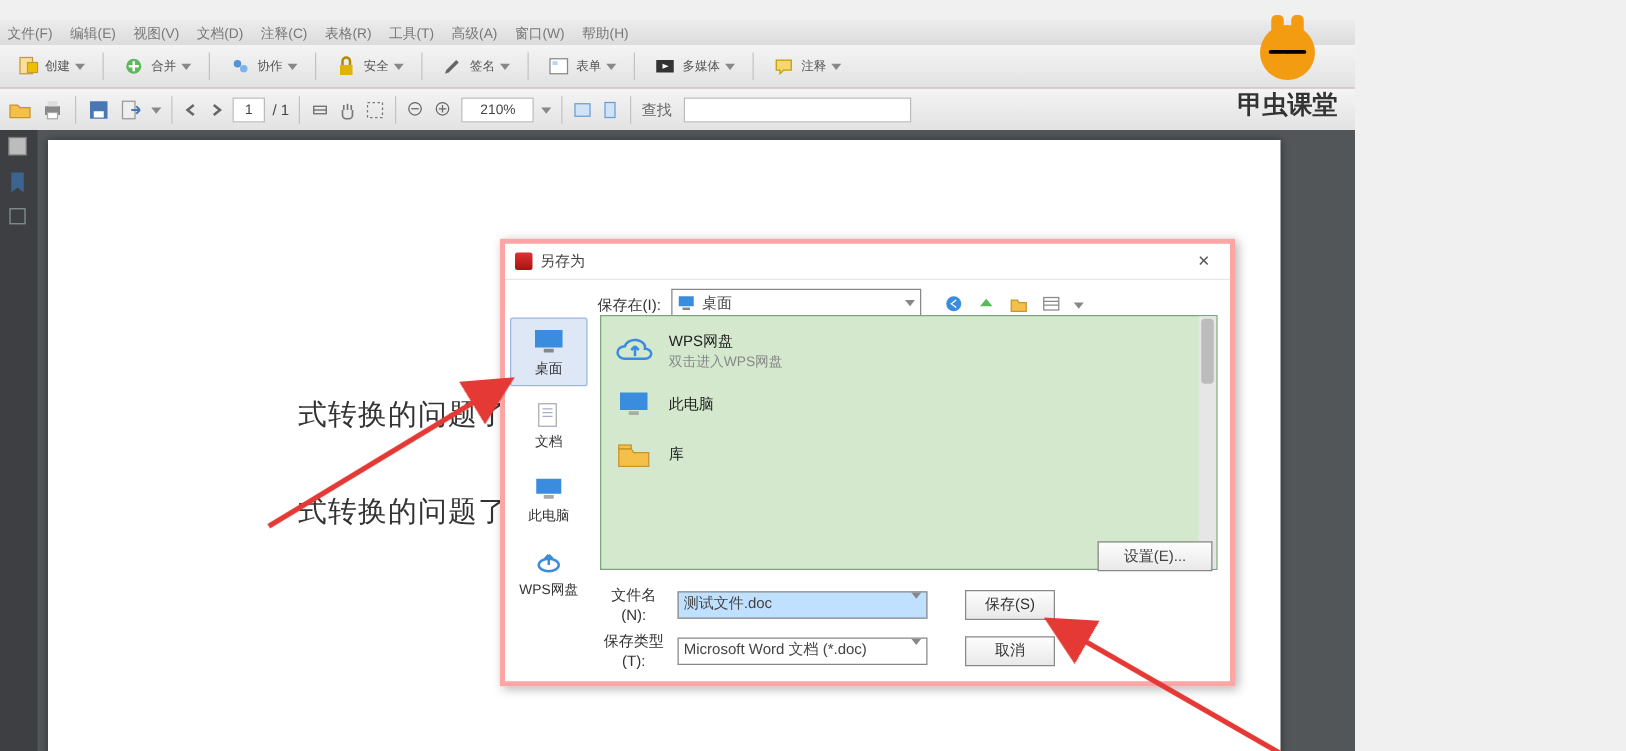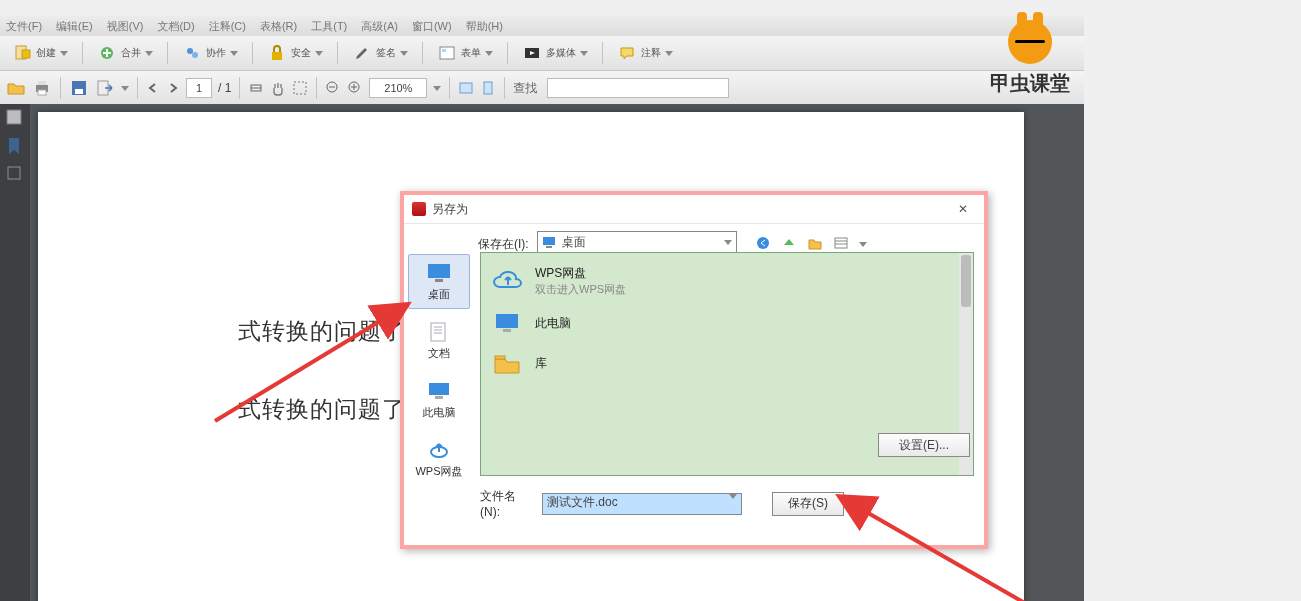--- a/index.html
+++ b/index.html
@@ -48,21 +48,21 @@
   .dlg-list{margin:28px 10px 6px 6px;height:210px;border:1px solid #7ba77f;background:#d4e8ce;padding:6px;position:relative;}
   .flist{display:flex;flex-direction:column;}
   .fitem{display:flex;align-items:center;gap:12px;padding:6px 4px;}
   .fitem .fi{width:32px;height:28px;display:flex;align-items:center;justify-content:center;}
   .fitem .fname{font-size:12px;color:#222;}
   .fitem .fsub{font-size:11px;color:#888;}
   .dlg-scroll{position:absolute;right:0;top:0;bottom:0;width:14px;background:#e6e6e6;}
   .dlg-scroll .thumb{position:absolute;left:2px;right:2px;top:2px;height:52px;background:#bcbcbc;border-radius:3px;}
   .dlg-form{padding:6px 10px 10px 6px;display:flex;flex-direction:column;gap:6px;}
   .dlg-form .row{display:flex;align-items:center;gap:8px;}
-  .dlg-form label{width:54px;text-align:left;color:#333;}
+  .dlg-form label{width:54px;text-align:center;color:#333;}
   .dlg-text{flex:0 0 190px;height:20px;border:1px solid #888;background:#fff;display:flex;padding:0 4px;}
   .dlg-text.sel{background:#bfe0ff;}
   .winbtn{width:70px;height:22px;border:1px solid #888;background:linear-gradient(#fdfdfd,#e9e9e9);display:flex;align-items:center;justify-content:center;font-size:12px;color:#333;}
   .settings-btn{position:absolute;right:14px;bottom:88px;width:90px;height:22px;border:1px solid #888;background:linear-gradient(#fdfdfd,#e9e9e9);display:flex;align-items:center;justify-content:center;}
   svg{overflow:visible;}
   .arrow-red{position:absolute;pointer-events:none;}
 </style>
 </head>
 <body>
 
@@ -397,20 +397,30 @@
           <div class="row">
             <label>文件名(N):</label>
             <div class="dlg-text sel">
                 <span>测试文件.doc</span>
                 <span style="flex:1"></span>
                 <span class="drop"></span>
               </div>
             <span style="width:14px"></span>
             <div class="winbtn">保存(S)</div>
           </div>
+          <div class="row">
+            <label>保存类型(T):</label>
+            <div class="dlg-text">
+                <span>Microsoft Word 文档 (*.doc)</span>
+                <span style="flex:1"></span>
+                <span class="drop"></span>
+              </div>
+            <span style="width:14px"></span>
+            <div class="winbtn">取消</div>
+          </div>
         </div>
       </div>
     </div>
 
     <div class="settings-btn">设置(E)...</div>
   </div>
 
   <svg class="arrow-red" style="left:210px;top:280px;width:220px;height:130px">
     <defs>
         <marker id="ah1" markerWidth="10" markerHeight="10" refX="8" refY="5" orient="auto">

